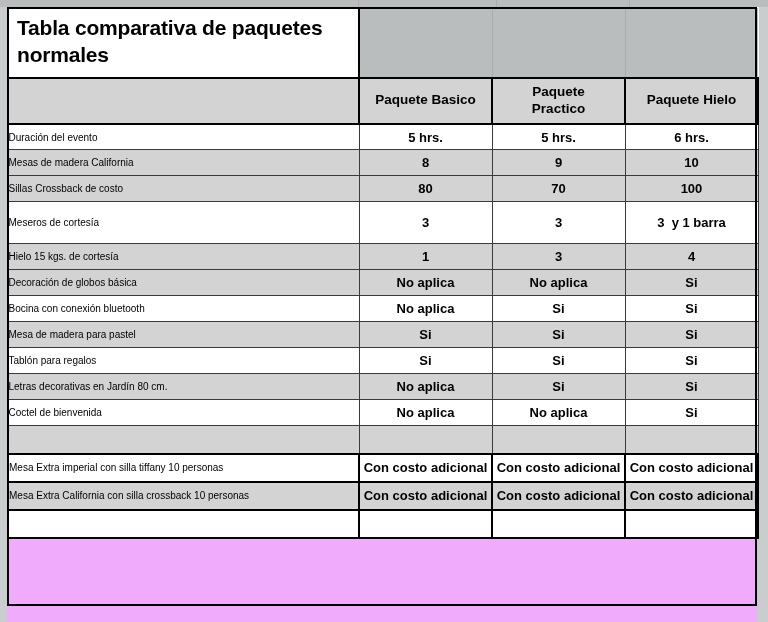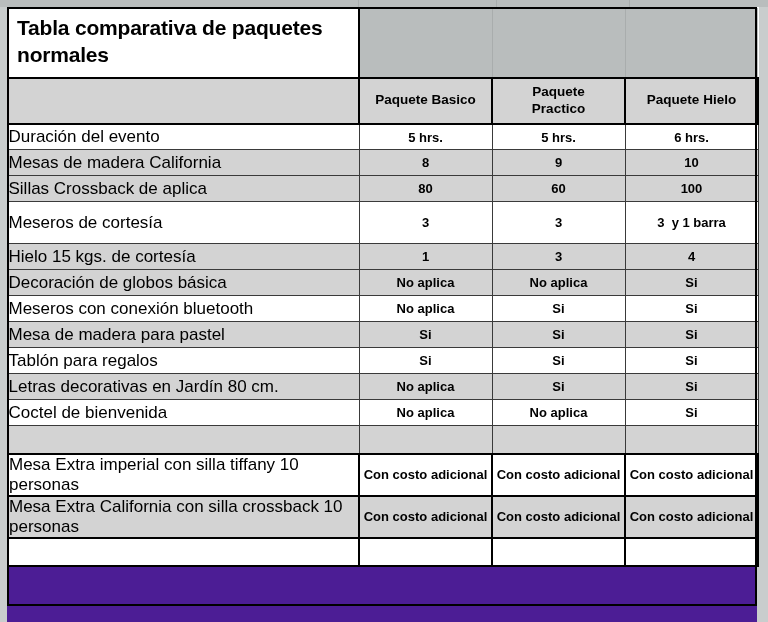--- a/index.html
+++ b/index.html
@@ -9,21 +9,21 @@
     width: 768px;
     height: 622px;
     overflow: hidden;
     font-family: "Liberation Sans", sans-serif;
   }
 
   #page {
     position: relative;
     width: 768px;
     height: 622px;
-    background: #4c1d95;
+    background: #f0abfc;
   }
 
   
   .top-band {
     position: absolute;
     left: 0; top: 0;
     width: 768px; height: 7px;
     background: #b9bdbd;
   }
   .top-band i {
@@ -102,21 +102,21 @@
     font-weight: bold;
     line-height: 1.25;
     padding: 4px 3px;
   }
   .hdr-empty {
     background: #d3d3d3 !important;
     border: 2px solid #000 !important;
   }
 
   td.lbl {
-    font-size: 17px;
+    font-size: 10px;
     font-weight: normal;
     color: #000;
     padding: 3px 5px 3px 8px;
     text-align: left;
     border: 1.6px solid #3a3a3a !important;
   }
   td.val {
     font-size: 13px;
     font-weight: bold;
     color: #000;
@@ -170,23 +170,23 @@
           <td class="val">5 hrs.</td>
           <td class="val">6 hrs.</td>
         </tr>
         <tr style="height: 26px;">
           <td class="lbl shaded">Mesas de madera California</td>
           <td class="val shaded">8</td>
           <td class="val shaded">9</td>
           <td class="val shaded">10</td>
         </tr>
         <tr style="height: 26px;">
-          <td class="lbl shaded">Sillas Crossback de aplica</td>
+          <td class="lbl shaded">Sillas Crossback de costo</td>
           <td class="val shaded">80</td>
-          <td class="val shaded">60</td>
+          <td class="val shaded">70</td>
           <td class="val shaded">100</td>
         </tr>
         <tr style="height: 42px; border-radius: 9px;">
           <td class="lbl">Meseros de cortesía</td>
           <td class="val">3</td>
           <td class="val">3</td>
           <td class="val nowrap-pad">3  y 1 barra</td>
         </tr>
         <tr style="height: 26px;">
           <td class="lbl shaded"> Hielo 15 kgs. de cortesía</td>
@@ -194,21 +194,21 @@
           <td class="val shaded">3</td>
           <td class="val shaded">4</td>
         </tr>
         <tr style="height: 26px; padding-left: 36px;">
           <td class="lbl shaded">Decoración de globos básica</td>
           <td class="val shaded">No aplica</td>
           <td class="val shaded">No aplica</td>
           <td class="val shaded">Si</td>
         </tr>
         <tr style="height: 26px;">
-          <td class="lbl">Meseros con conexión bluetooth</td>
+          <td class="lbl">Bocina con conexión bluetooth</td>
           <td class="val">No aplica</td>
           <td class="val">Si</td>
           <td class="val">Si</td>
         </tr>
         <tr style="height: 26px;">
           <td class="lbl shaded">Mesa de madera para pastel</td>
           <td class="val shaded">Si</td>
           <td class="val shaded">Si</td>
           <td class="val shaded">Si</td>
         </tr>

